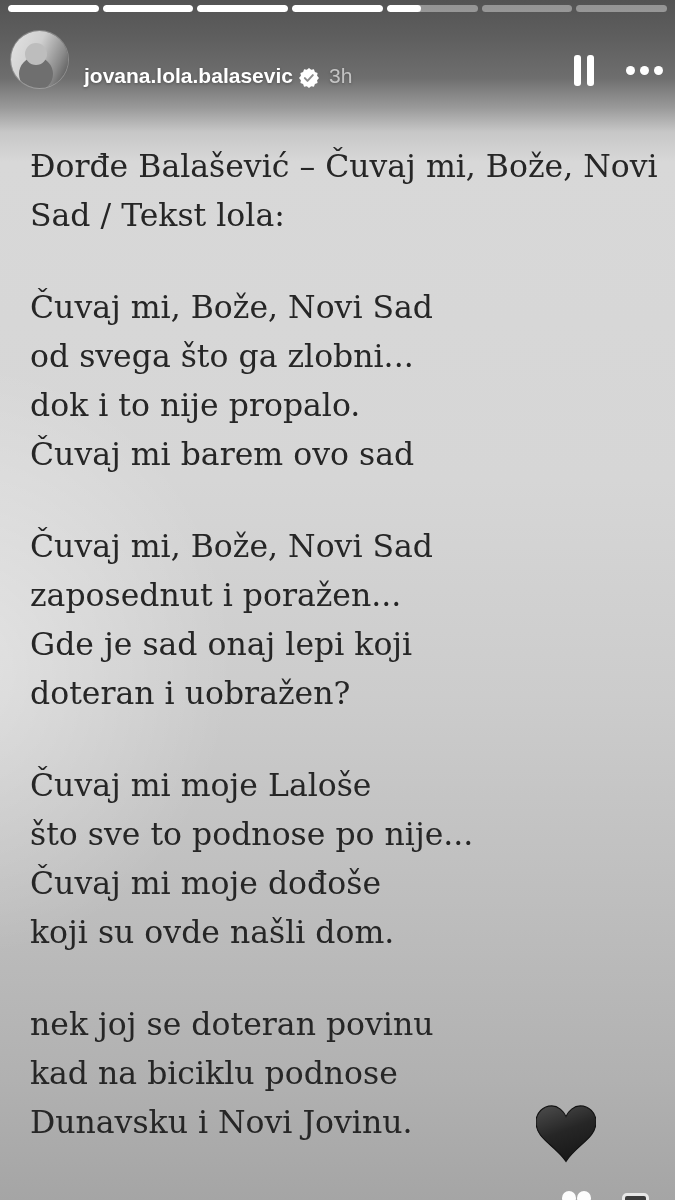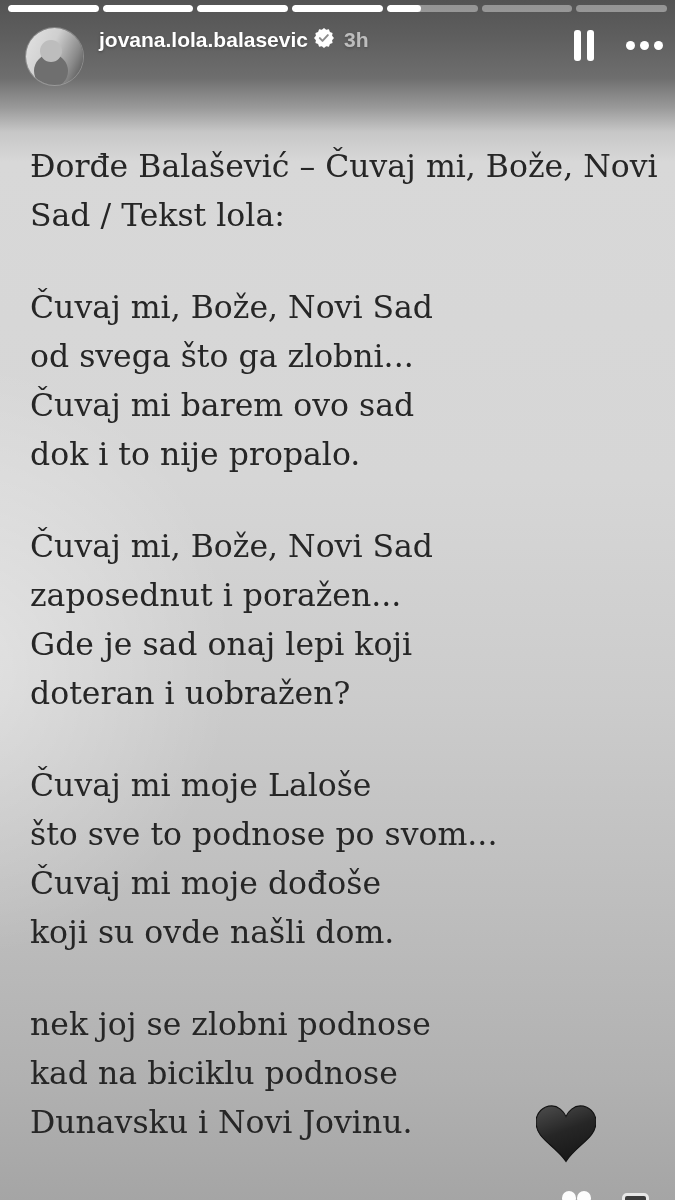--- a/index.html
+++ b/index.html
@@ -20,41 +20,41 @@
     position:absolute; top:5px; left:8px; right:8px; height:7px;
     display:flex; gap:4px; z-index:5;
   }
   .progress-seg {
     flex:1; background:rgba(255,255,255,0.38); border-radius:4px; overflow:hidden;
   }
   .progress-fill { height:100%; background:#ffffff; border-radius:4px; }
 
   
   .header {
-    position:absolute; top:28px; left:26px; right:10px; height:60px;
-    display:flex; align-items:flex-start; z-index:5;
+    position:absolute; top:28px; left:11px; right:10px; height:60px;
+    display:flex; align-items:flex-end; z-index:5;
   }
   .avatar {
     width:57px; height:57px; border-radius:50%; flex:0 0 auto;
     background:linear-gradient(115deg,#e3e3e3 0%,#cfcfcf 42%,#8a8a8a 75%,#474747 100%);
     position:relative; overflow:hidden;
     box-shadow:0 0 0 1px rgba(255,255,255,0.25);
   }
   .avatar-figure {
     position:absolute; left:14px; top:12px; width:22px; height:22px; border-radius:50%;
     background:#bdbdbd;
     box-shadow:0 20px 0 6px #6f6f6f;
   }
   .username {
     margin-left:16px; color:#ffffff; font-size:21px; font-weight:600;
     text-shadow:0 1px 3px rgba(0,0,0,0.3); white-space:nowrap;
   }
   .badge { margin-left:6px; width:20px; height:20px; flex:0 0 auto; }
   .timestamp {
-    margin-left:10px; color:rgba(255,255,255,0.62); font-size:21px; font-weight:700;
+    margin-left:10px; color:rgba(255,255,255,0.62); font-size:21px; font-weight:400;
     text-shadow:0 1px 3px rgba(0,0,0,0.25);
   }
   .controls { margin-left:auto; display:flex; align-items:center; gap:28px; }
   .pause-btn { display:flex; gap:6px; padding:2px; cursor:pointer; }
   .pause-bar { width:7px; height:31px; background:#ffffff; border-radius:3px; }
   .more-btn { display:flex; gap:5px; padding:4px 2px; cursor:pointer; }
   .dot { width:9px; height:9px; border-radius:50%; background:#ffffff; }
 
   
   .poem {
@@ -130,37 +130,37 @@
 </div>
 
 <div class="poem">
     <div class="poem-block">
       <div class="poem-line">Đorđe Balašević – Čuvaj mi, Bože, Novi</div>
       <div class="poem-line">Sad / Tekst lola:</div>
     </div>
     <div class="poem-block">
       <div class="poem-line">Čuvaj mi, Bože, Novi Sad</div>
       <div class="poem-line">od svega što ga zlobni...</div>
+      <div class="poem-line">dok i to nije propalo.</div>
       <div class="poem-line">Čuvaj mi barem ovo sad</div>
-      <div class="poem-line">dok i to nije propalo.</div>
     </div>
     <div class="poem-block">
       <div class="poem-line">Čuvaj mi, Bože, Novi Sad</div>
       <div class="poem-line">zaposednut i poražen...</div>
       <div class="poem-line">Gde je sad onaj lepi koji</div>
       <div class="poem-line">doteran i uobražen?</div>
     </div>
     <div class="poem-block">
       <div class="poem-line">Čuvaj mi moje Laloše</div>
-      <div class="poem-line">što sve to podnose po svom...</div>
+      <div class="poem-line">što sve to podnose po nije...</div>
       <div class="poem-line">Čuvaj mi moje dođoše</div>
       <div class="poem-line">koji su ovde našli dom.</div>
     </div>
     <div class="poem-block">
-      <div class="poem-line">nek joj se zlobni podnose</div>
+      <div class="poem-line">nek joj se doteran povinu</div>
       <div class="poem-line">kad na biciklu podnose</div>
       <div class="poem-line">Dunavsku i Novi Jovinu.</div>
     </div>
   </div>
 
 <svg class="heart-emoji" viewBox="0 0 32 30">
   <defs>
     <linearGradient id="hg" x1="0" y1="0" x2="0.4" y2="1">
       <stop offset="0" stop-color="#4e4e4e"></stop>
       <stop offset="0.55" stop-color="#262626"></stop>

